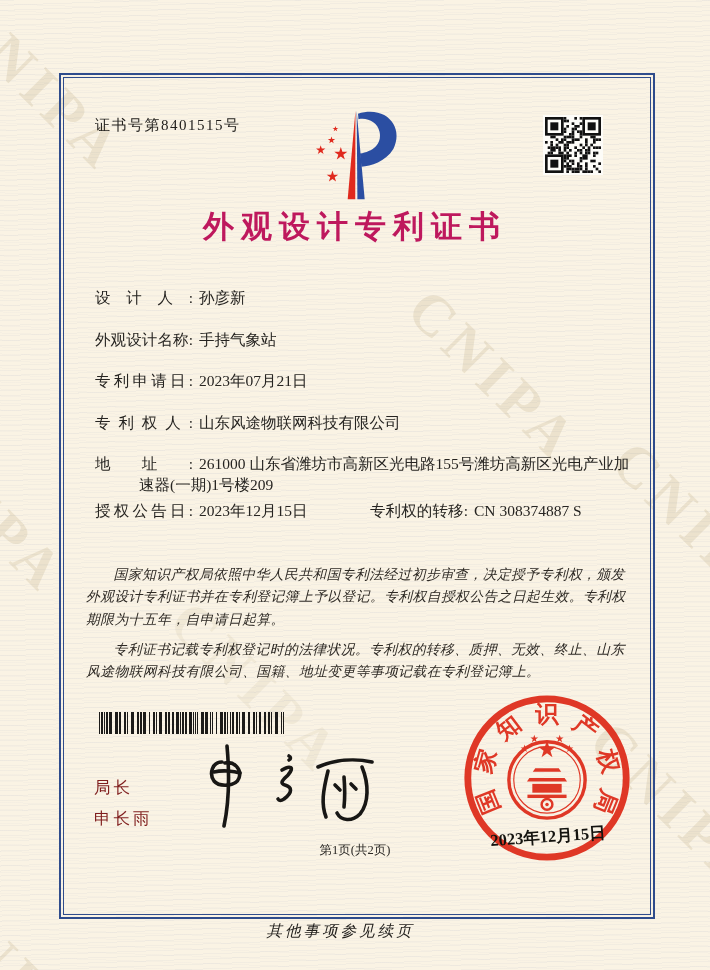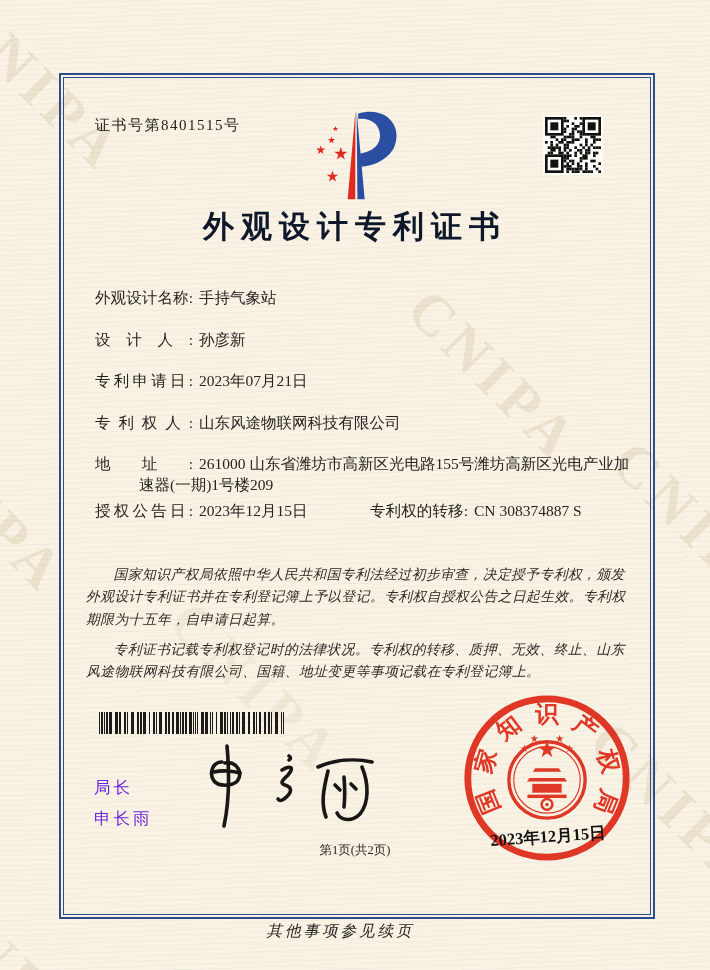--- a/index.html
+++ b/index.html
@@ -14,36 +14,36 @@
       font-size:58px;letter-spacing:7px;color:rgba(170,148,102,0.18);
       transform:rotate(45deg);transform-origin:0 50%;white-space:nowrap;pointer-events:none;}
   .frame{position:absolute;left:59px;top:73px;width:592px;height:842px;z-index:2;
          border:2.5px solid var(--frame,#2F4C8C);}
   .frame::before{content:"";position:absolute;inset:2px;border:1px solid var(--frame,#2F4C8C);}
   .certno{position:absolute;left:95px;top:116px;z-index:3;font-size:15px;
           letter-spacing:1.5px;color:#22201d;}
   .logo{position:absolute;left:298px;top:99px;z-index:3;}
   .qr{position:absolute;left:543px;top:115px;z-index:3;background:#fdfcf8;padding:2px;}
   .title{position:absolute;left:60px;top:206px;width:590px;z-index:3;text-align:center;
-         font-size:31px;font-weight:bold;letter-spacing:7px;color:#0f172a;}
+         font-size:31px;font-weight:bold;letter-spacing:7px;color:#be185d;}
   .fields{position:absolute;left:95px;top:287px;right:72px;z-index:3;font-size:15.5px;color:#262421;}
   .row{position:relative;padding-left:104px;margin-bottom:20.5px;line-height:21px;}
   .lbl{position:absolute;left:0;top:0;display:inline-block;width:98px;
        text-align:justify;text-align-last:justify;}
   .row-addr{padding-left:44px;text-indent:60px;margin-bottom:5px;}
   .row-addr .lbl{text-indent:0;}
   .pair2{position:absolute;left:275px;top:0;padding-left:104px;}
   .pair2 .lbl{left:0;width:98px;}
   .paras{position:absolute;left:86px;top:564px;width:546px;z-index:3;
          font-style:italic;font-size:13.8px;line-height:1.62;letter-spacing:0.4px;color:#2e2a25;}
   .paras p{margin:0 0 8px 0;text-indent:2em;}
   .barcode{position:absolute;left:99px;top:712px;z-index:3;}
   .barcode rect{fill:#1c1b19;}
   .sig-block{position:absolute;left:94px;top:772px;z-index:3;font-size:16.5px;
-             letter-spacing:3px;line-height:31px;color:#6d28d9;
+             letter-spacing:3px;line-height:31px;color:#7f1d1d;
              font-family:"Liberation Sans",sans-serif;}
   .signature{position:absolute;left:192px;top:736px;z-index:3;}
   .signature path{stroke:#181715;stroke-width:3.6;fill:none;stroke-linecap:round;stroke-linejoin:round;}
   .seal{position:absolute;left:459px;top:690px;z-index:3;opacity:0.93;}
   .seal .ink{fill:var(--seal,#DE2A18);}
   .seal .ring{fill:none;stroke:var(--seal,#DE2A18);}
   .seal text{fill:var(--seal,#DE2A18);font-size:24px;font-weight:bold;
              font-family:"Liberation Serif",serif;}
   .seal-date{position:absolute;left:468px;top:826px;width:160px;z-index:4;text-align:center;
              font-size:16.5px;font-weight:bold;color:#14130f;transform:rotate(-4deg);}
@@ -229,24 +229,24 @@
     <rect x="41.6" y="5.2" width="7.800000000000001" height="7.800000000000001" fill="#111"></rect>
     <rect x="0" y="36.4" width="18.2" height="18.2" fill="#111"></rect>
     <rect x="2.6" y="39" width="13" height="13" fill="#fdfcf8"></rect>
     <rect x="5.2" y="41.6" width="7.800000000000001" height="7.800000000000001" fill="#111"></rect>
   </svg>
 
 <div class="title">外观设计专利证书</div>
 
 <div class="fields">
   <div class="row">
+    <span class="lbl">设计人:</span><span>孙彦新</span>
+  </div>
+  <div class="row">
     <span class="lbl">外观设计名称:</span><span>手持气象站</span>
-  </div>
-  <div class="row">
-    <span class="lbl">设计人:</span><span>孙彦新</span>
   </div>
   <div class="row">
     <span class="lbl">专利申请日:</span><span>2023年07月21日</span>
   </div>
   <div class="row">
     <span class="lbl">专利权人:</span><span>山东风途物联网科技有限公司</span>
   </div>
   <div class="row row-addr">
     <span class="lbl">地址:</span><span>261000 山东省潍坊市高新区光电路155号潍坊高新区光电产业加速器(一期)1号楼209</span>
   </div>

